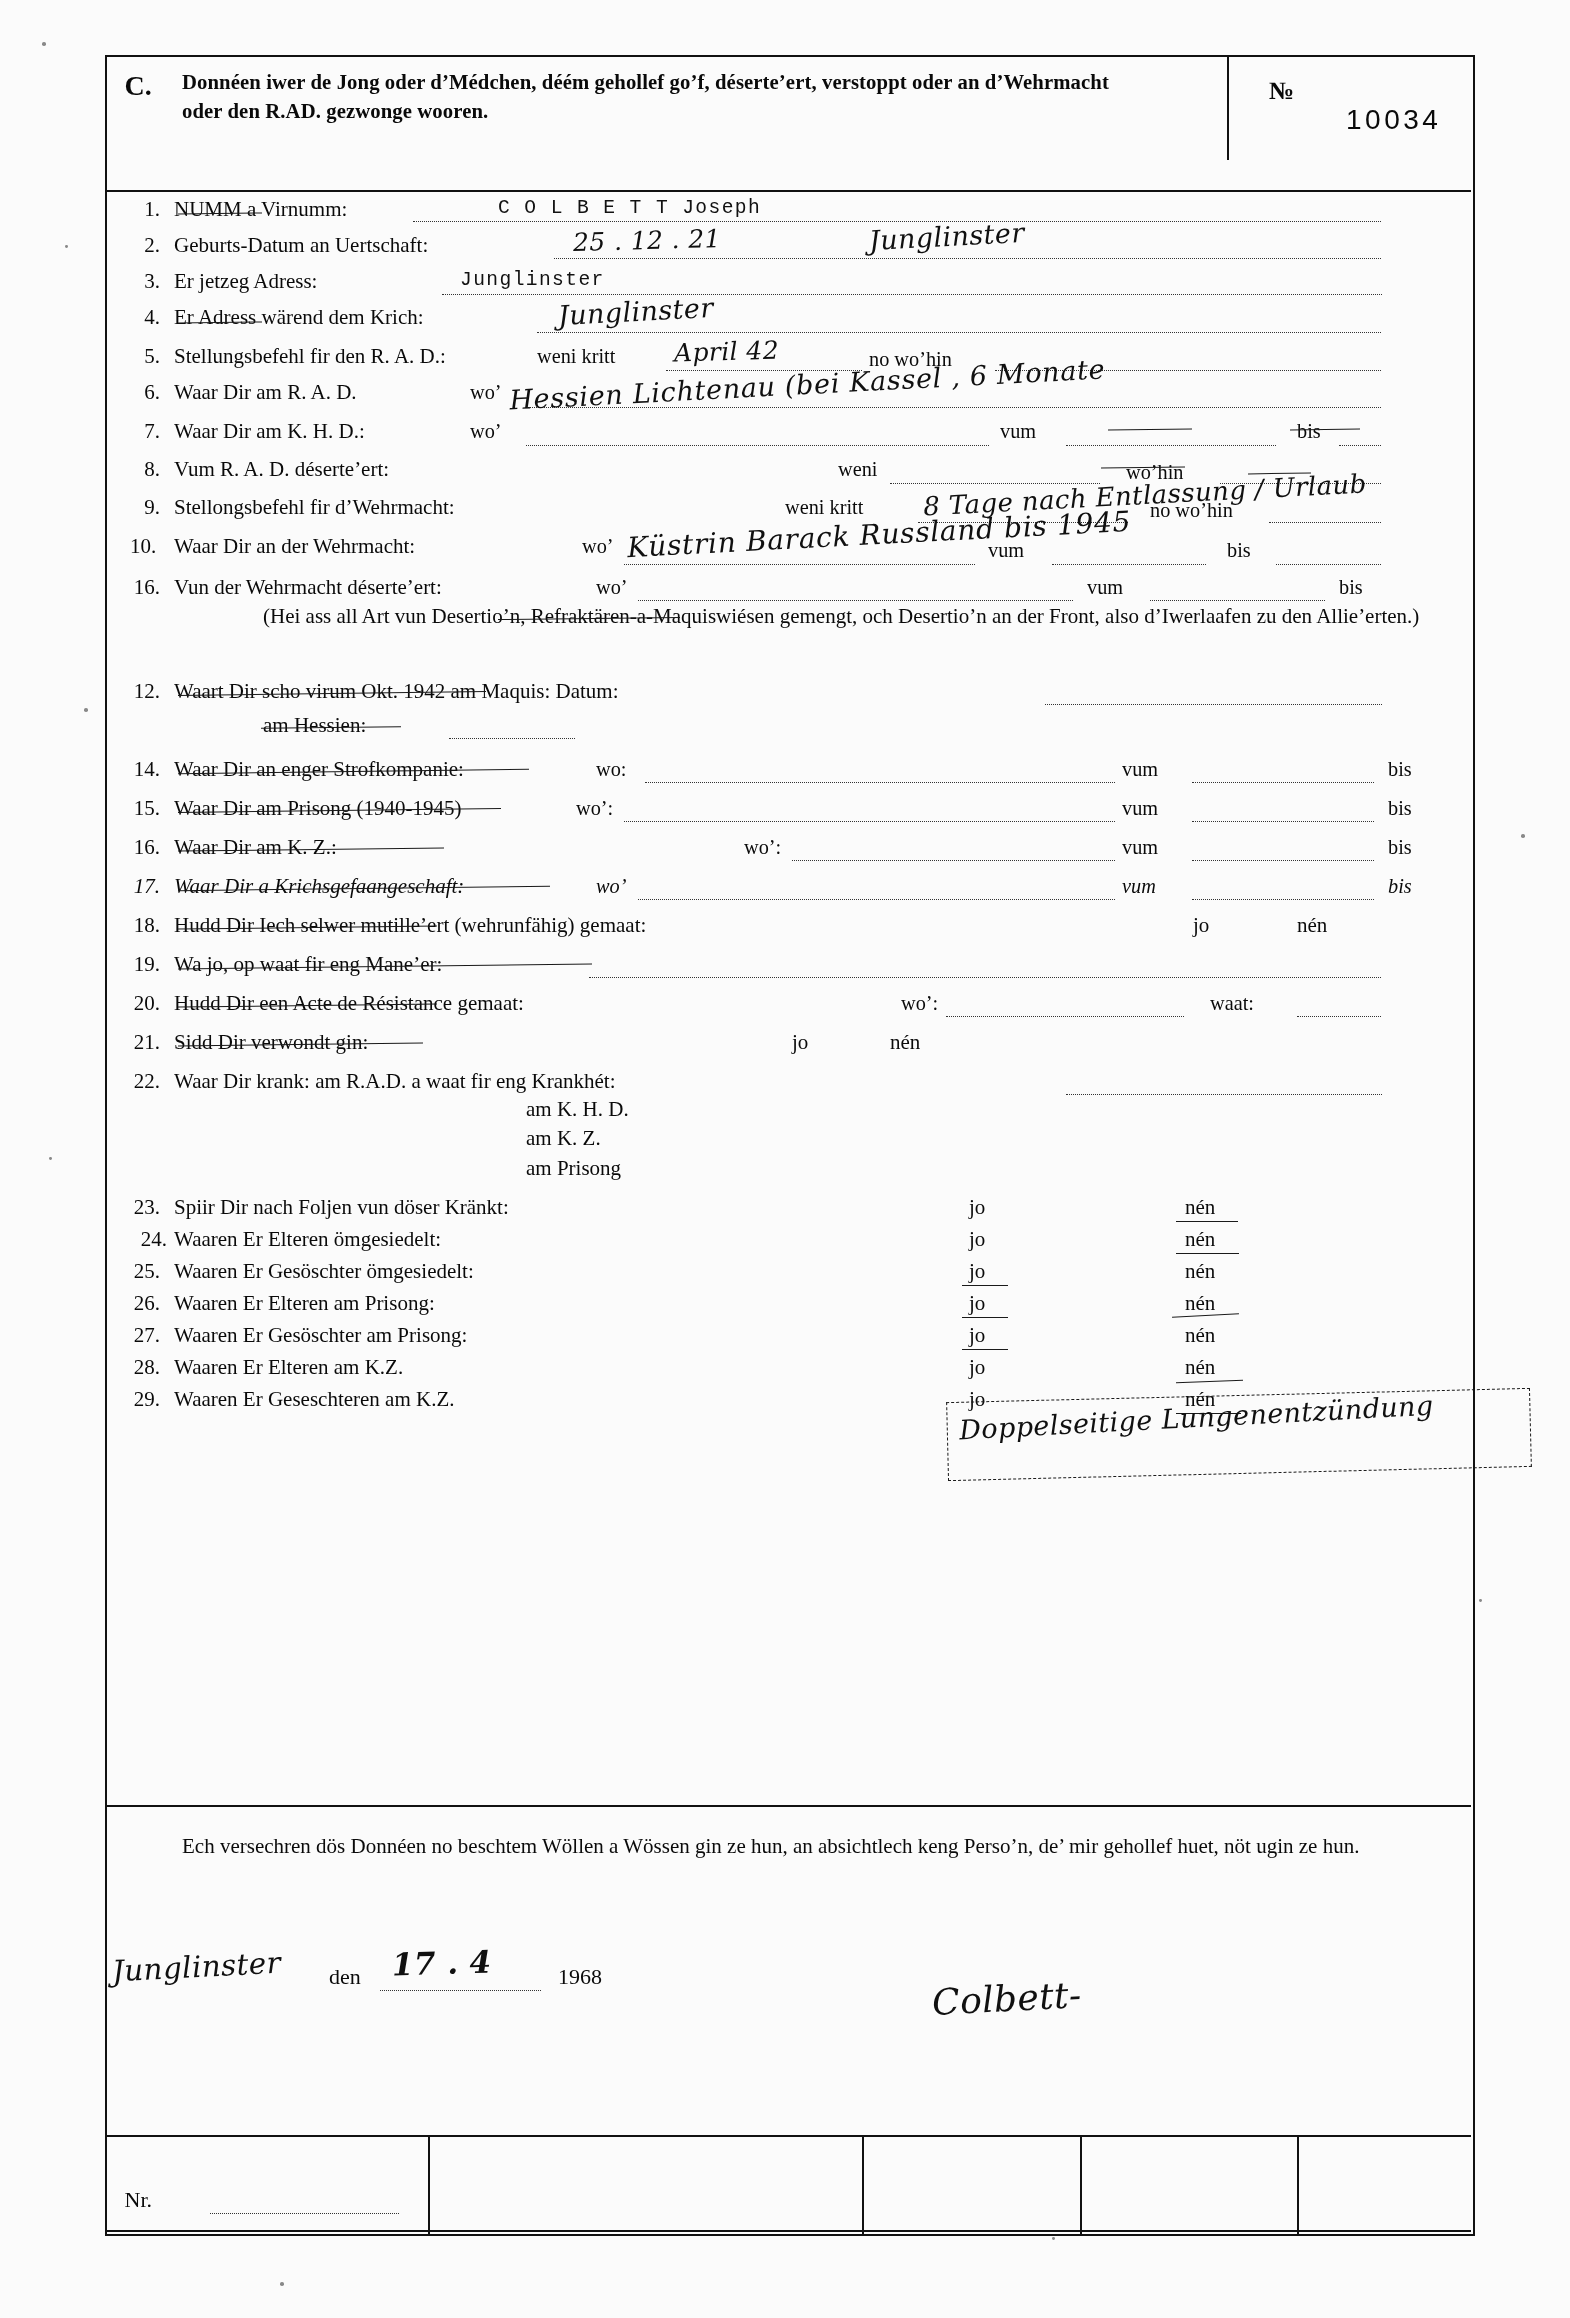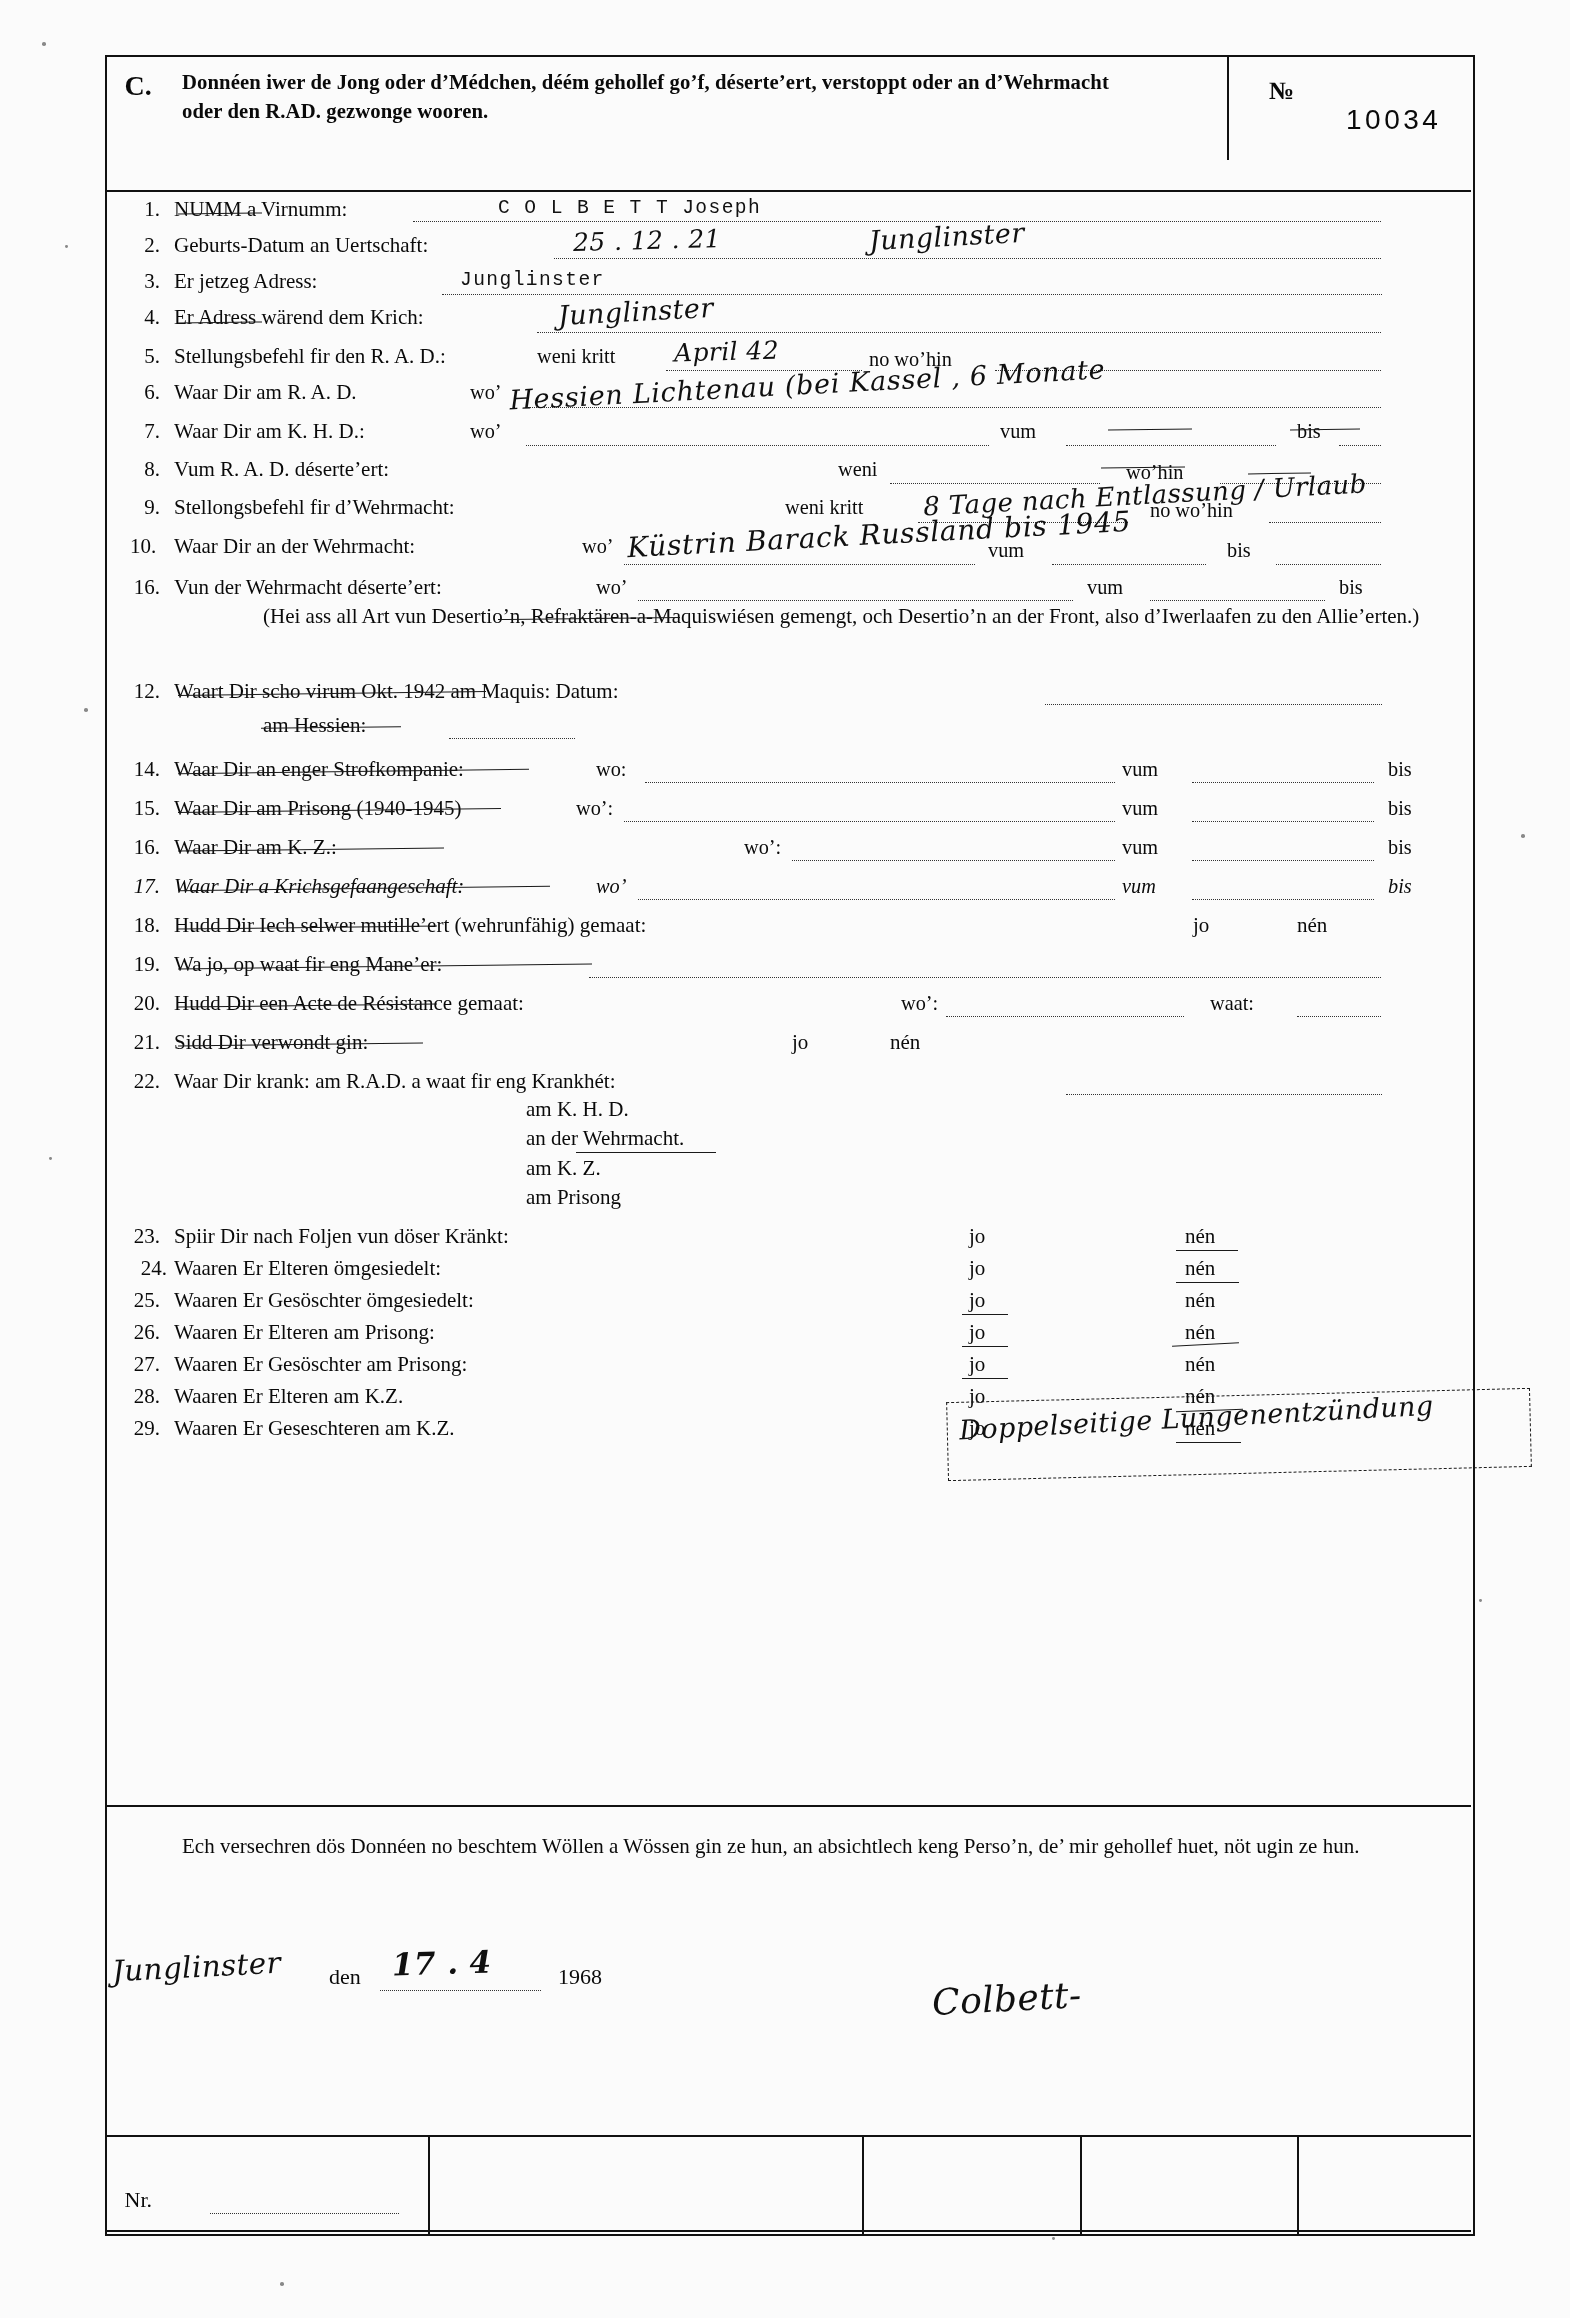--- a/index.html
+++ b/index.html
@@ -428,24 +428,20 @@
 
     <div class="row" style="height:34px;">
       <div class="num" style="left:21px;top:5.6px;">22.</div>
       <div class="lbl" style="left:69px;top:5.6px;">Waar Dir krank: am R.A.D. a waat fir eng Krankhét:</div>
       <div class="dots" style="left:961px;top:29.4px;width:316px;"></div>
     </div>
     <div class="row" style="height:29.4px;">
       <div class="lbl" style="left:421px;top:0px;">am K. H. D.</div>
     </div>
     <div class="row" style="height:29.4px;">
-      <div class="lbl" style="left:421px;top:0px;">an der Wehrmacht.</div>
-      <div class="underline-pen" style="left:471px;top:24px;width:140px;"></div>
-    </div>
-    <div class="row" style="height:29.4px;">
       <div class="lbl" style="left:421px;top:0px;">am K. Z.</div>
     </div>
     <div class="row" style="height:36px;">
       <div class="lbl" style="left:421px;top:0px;">am Prisong</div>
     </div>
 
     <div class="row" style="height:32px;">
       <div class="num" style="left:21px;top:2.8px;">23.</div>
       <div class="lbl" style="left:69px;top:2.8px;">Spiir Dir nach Foljen vun döser Kränkt:</div>
       <div class="jo-nen" style="left:864px;top:2.8px;">jo</div>

